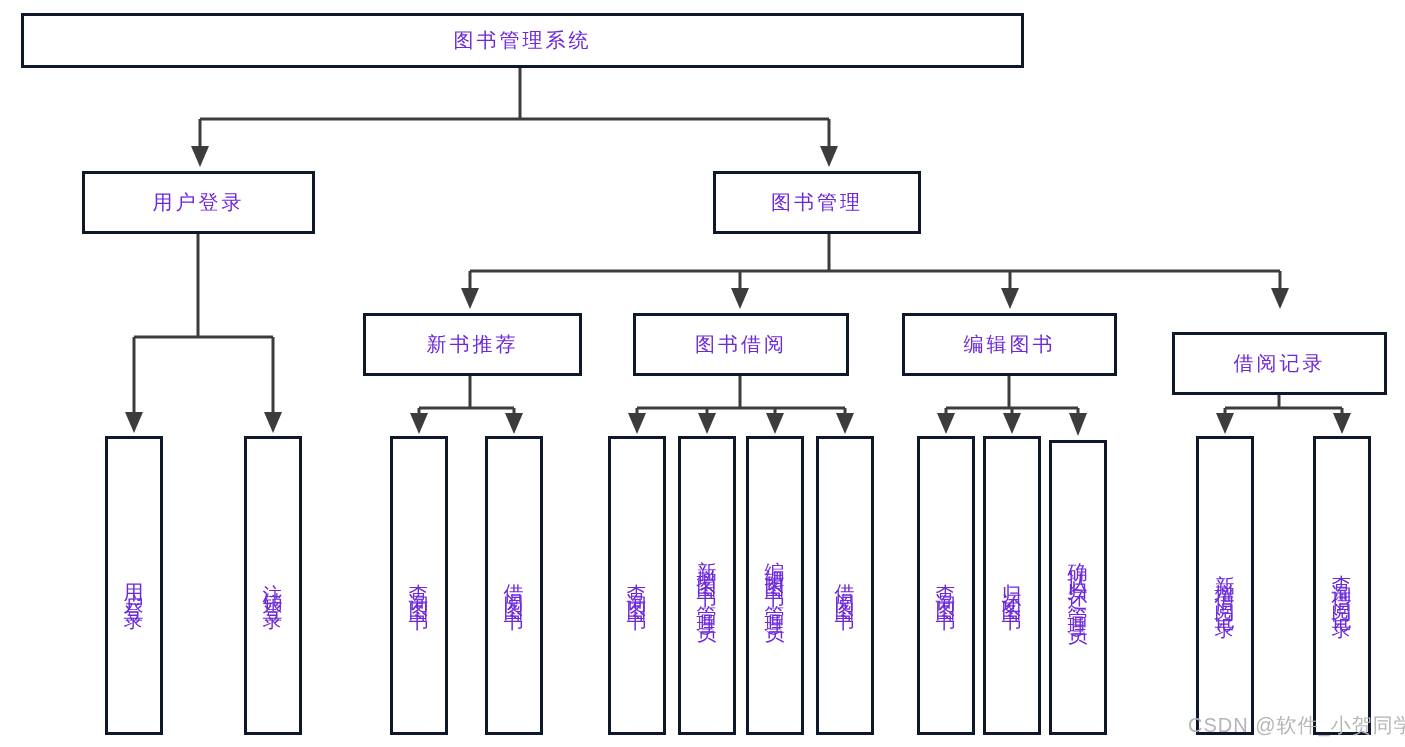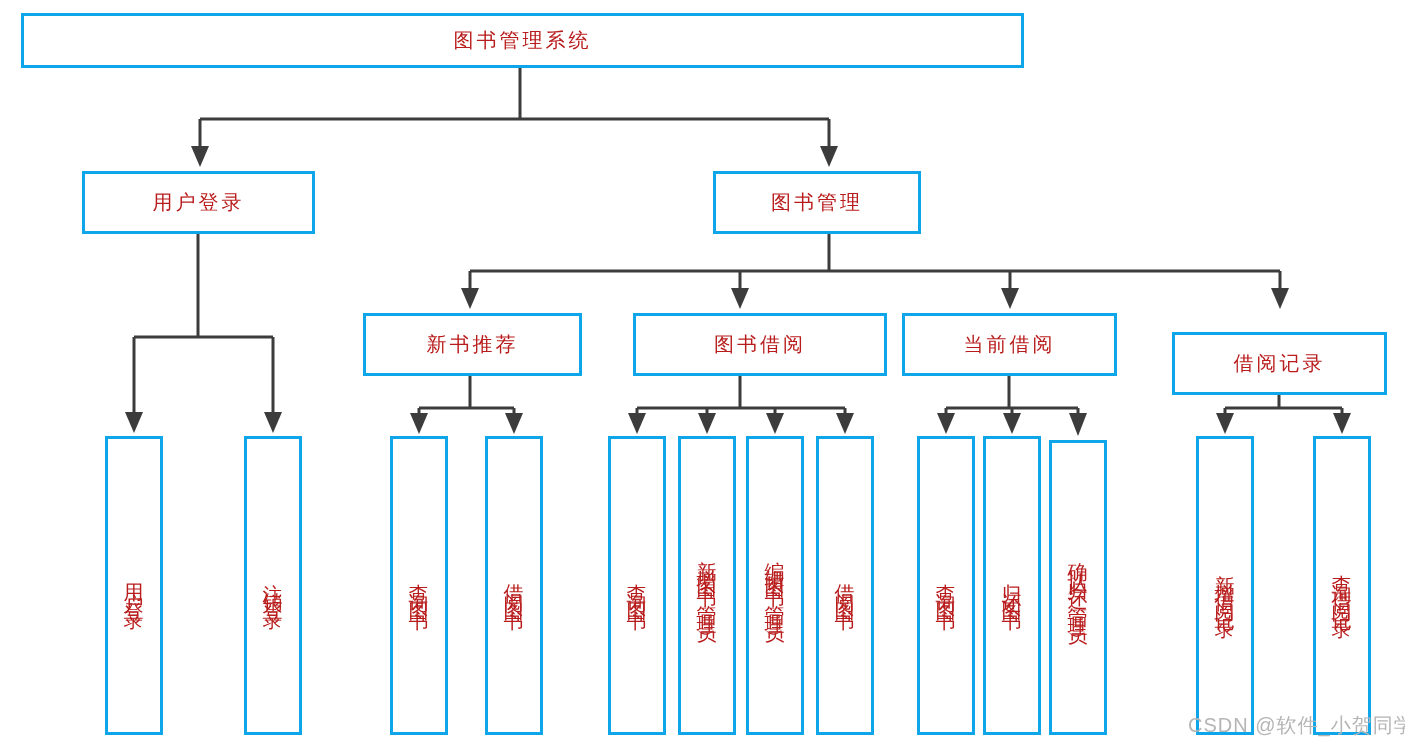--- a/index.html
+++ b/index.html
@@ -10,25 +10,25 @@
     overflow:hidden;
     font-family:"Liberation Sans", sans-serif;
   }
   #connectors{
     position:absolute;left:0;top:0;z-index:1;
   }
   .box{
     position:absolute;
     box-sizing:border-box;
     background:#ffffff;
-    border:3px solid #0ea5e9;
+    border:3px solid #0f172a;
     display:flex;
     align-items:center;
     justify-content:center;
-    color:#b91c1c;
+    color:#6d28d9;
     font-size:20px;
     letter-spacing:3px;
     z-index:2;
     white-space:nowrap;
   }
   .root{left:21px;top:13px;width:1003px;height:55px;}
   .lvl2{top:171px;height:63px;}
   .lvl3{top:313px;height:63px;}
   .leaf{top:436px;width:58px;height:299px;letter-spacing:0;}
   .vtext{
@@ -99,22 +99,22 @@
       <polygon points="1333,413 1351,413 1342,434"></polygon>
     </g>
   </svg>
 
   <div class="box root">图书管理系统</div>
 
   <div class="box lvl2" style="left:82px;width:233px;">用户登录</div>
   <div class="box lvl2" style="left:713px;width:208px;">图书管理</div>
 
   <div class="box lvl3" style="left:363px;width:219px;">新书推荐</div>
-  <div class="box lvl3" style="left:633px;width:254px;">图书借阅</div>
-  <div class="box lvl3" style="left:902px;width:215px;">当前借阅</div>
+  <div class="box lvl3" style="left:633px;width:216px;">图书借阅</div>
+  <div class="box lvl3" style="left:902px;width:215px;">编辑图书</div>
   <div class="box lvl3" style="left:1172px;width:215px;margin-top:19px;">借阅记录</div>
 
   <div class="box leaf" style="left:105px;">
     <span class="vtext">用户登录</span>
   </div>
   <div class="box leaf" style="left:244px;">
     <span class="vtext">注销登录</span>
   </div>
 
   <div class="box leaf" style="left:390px;">

